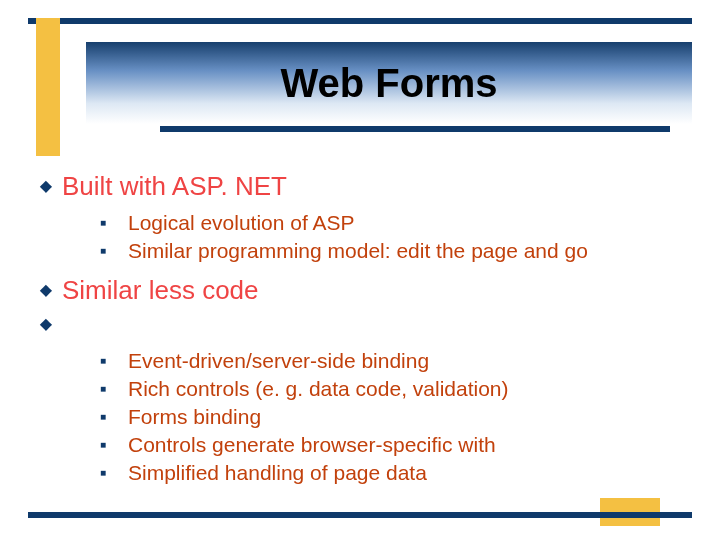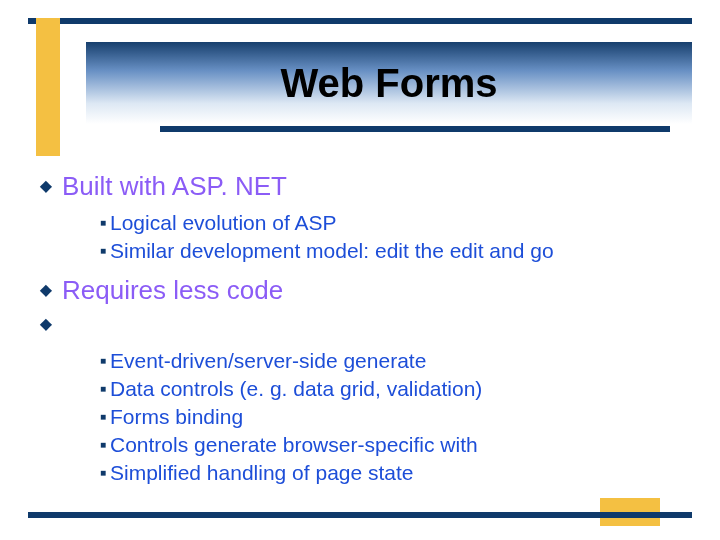--- a/index.html
+++ b/index.html
@@ -58,44 +58,44 @@
   .l1.tight { margin-top: 2px; }
   .l1-bullet {
     width: 16px; flex: 0 0 16px;
     display: flex; align-items: center; justify-content: center;
     color: #0f3a6b;
     font-size: 16px;
     line-height: 32px;
   }
   .l1-text {
     font-size: 26px;
-    color: #8b5cf6;
+    color: #ef4444;
     line-height: 32px;
     margin-left: 8px;
   }
   .sub {
     margin: 8px 0 10px 58px;
   }
   .l2 {
     display: flex;
     align-items: flex-start;
     margin-top: 2px;
   }
   .l2-bullet {
     width: 14px; flex: 0 0 14px;
     display: flex; align-items: center; justify-content: center;
     color: #0f3a6b;
     font-size: 10px;
     line-height: 26px;
   }
   .l2-text {
     font-size: 21px;
-    color: #1d4ed8;
+    color: #c2410c;
     line-height: 26px;
-    margin-left: 0;
+    margin-left: 18px;
   }
   .bottom-rule {
     position: absolute;
     bottom: 22px; left: 28px; right: 28px;
     height: 6px;
     background: #0f3a6b;
   }
   .bottom-accent {
     position: absolute;
     bottom: 28px;
@@ -131,52 +131,52 @@
     <div class="l1-bullet">◆</div>
     <div class="l1-text">Built with ASP. NET</div>
   </div>
   <div class="sub">
     <div class="l2">
       <div class="l2-bullet">■</div>
       <div class="l2-text">Logical evolution of ASP</div>
     </div>
     <div class="l2">
       <div class="l2-bullet">■</div>
-      <div class="l2-text">Similar development model: edit the edit and go</div>
+      <div class="l2-text">Similar programming model: edit the page and go</div>
     </div>
   </div>
 
   <div class="l1 tight">
     <div class="l1-bullet">◆</div>
-    <div class="l1-text">Requires less code</div>
+    <div class="l1-text">Similar less code</div>
   </div>
 
   <div class="l1 tight">
     <div class="l1-bullet">◆</div>
   </div>
   <div class="sub">
     <div class="l2">
       <div class="l2-bullet">■</div>
-      <div class="l2-text">Event-driven/server-side generate</div>
+      <div class="l2-text">Event-driven/server-side binding</div>
     </div>
     <div class="l2">
       <div class="l2-bullet">■</div>
-      <div class="l2-text">Data controls (e. g. data grid, validation)</div>
+      <div class="l2-text">Rich controls (e. g. data code, validation)</div>
     </div>
     <div class="l2">
       <div class="l2-bullet">■</div>
       <div class="l2-text">Forms binding</div>
     </div>
     <div class="l2">
       <div class="l2-bullet">■</div>
       <div class="l2-text">Controls generate browser-specific with</div>
     </div>
     <div class="l2">
       <div class="l2-bullet">■</div>
-      <div class="l2-text">Simplified handling of page state</div>
+      <div class="l2-text">Simplified handling of page data</div>
     </div>
   </div>
 
 </div>
 
 <div class="bottom-accent"></div>
 <div class="bottom-rule"></div>
 <div class="bottom-accent2"></div>
 
 </body></html>

